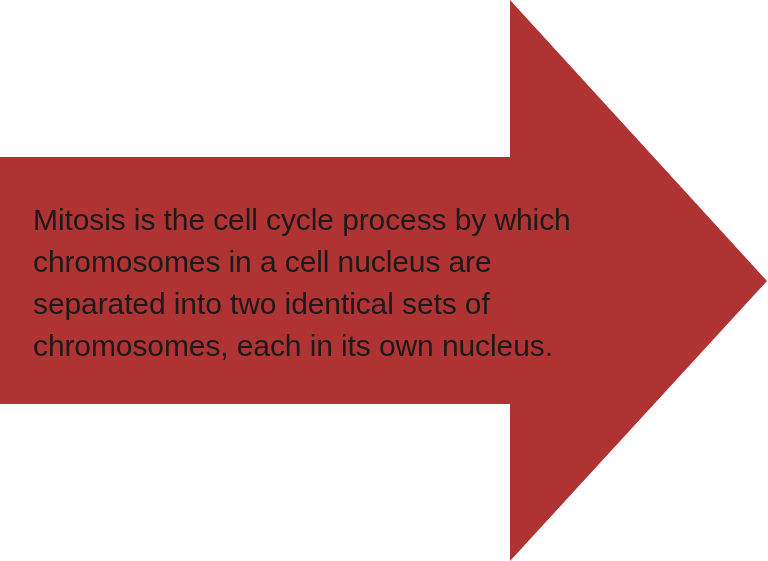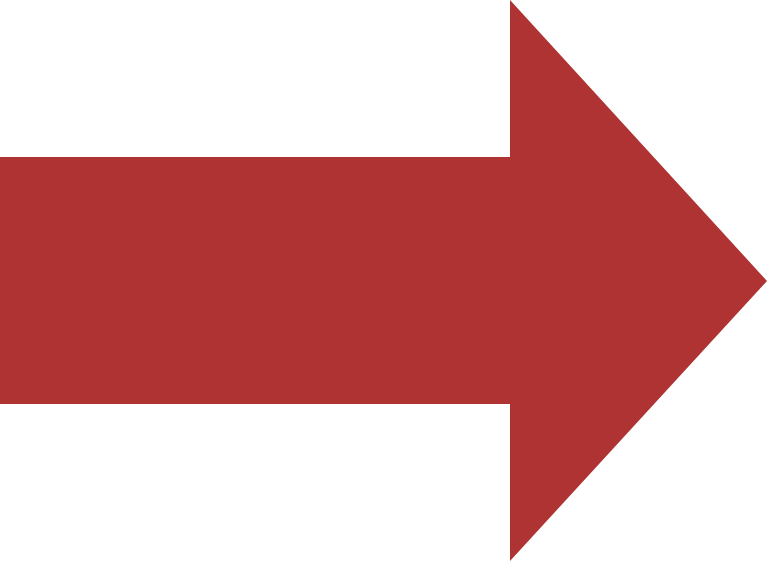--- a/index.html
+++ b/index.html
@@ -50,14 +50,18 @@
 </style>
 </head>
 <body>
 
 <div id="canvas" style="width: 768px; height: 561px; background: rgb(255, 255, 255);">
 
   <svg id="arrow-graphic" viewBox="0 0 768 561" preserveAspectRatio="none" xmlns="http://www.w3.org/2000/svg" aria-hidden="true" style="width: 768px; height: 561px;">
     <polygon id="arrow-shape" points="0,157 510,157 510,0 767,281 510,561 510,404 0,404" fill="#b03333" shape-rendering="geometricPrecision"></polygon>
   </svg>
 
+  <p id="callout-text" style="color: rgb(26, 26, 26); font-size: 30px; line-height: 42px; text-align: left;">Mitosis is the cell cycle process by which
+chromosomes in a cell nucleus are
+separated into two identical sets of
+chromosomes, each in its own nucleus.</p>
 
 </div>
 
 </body></html>

